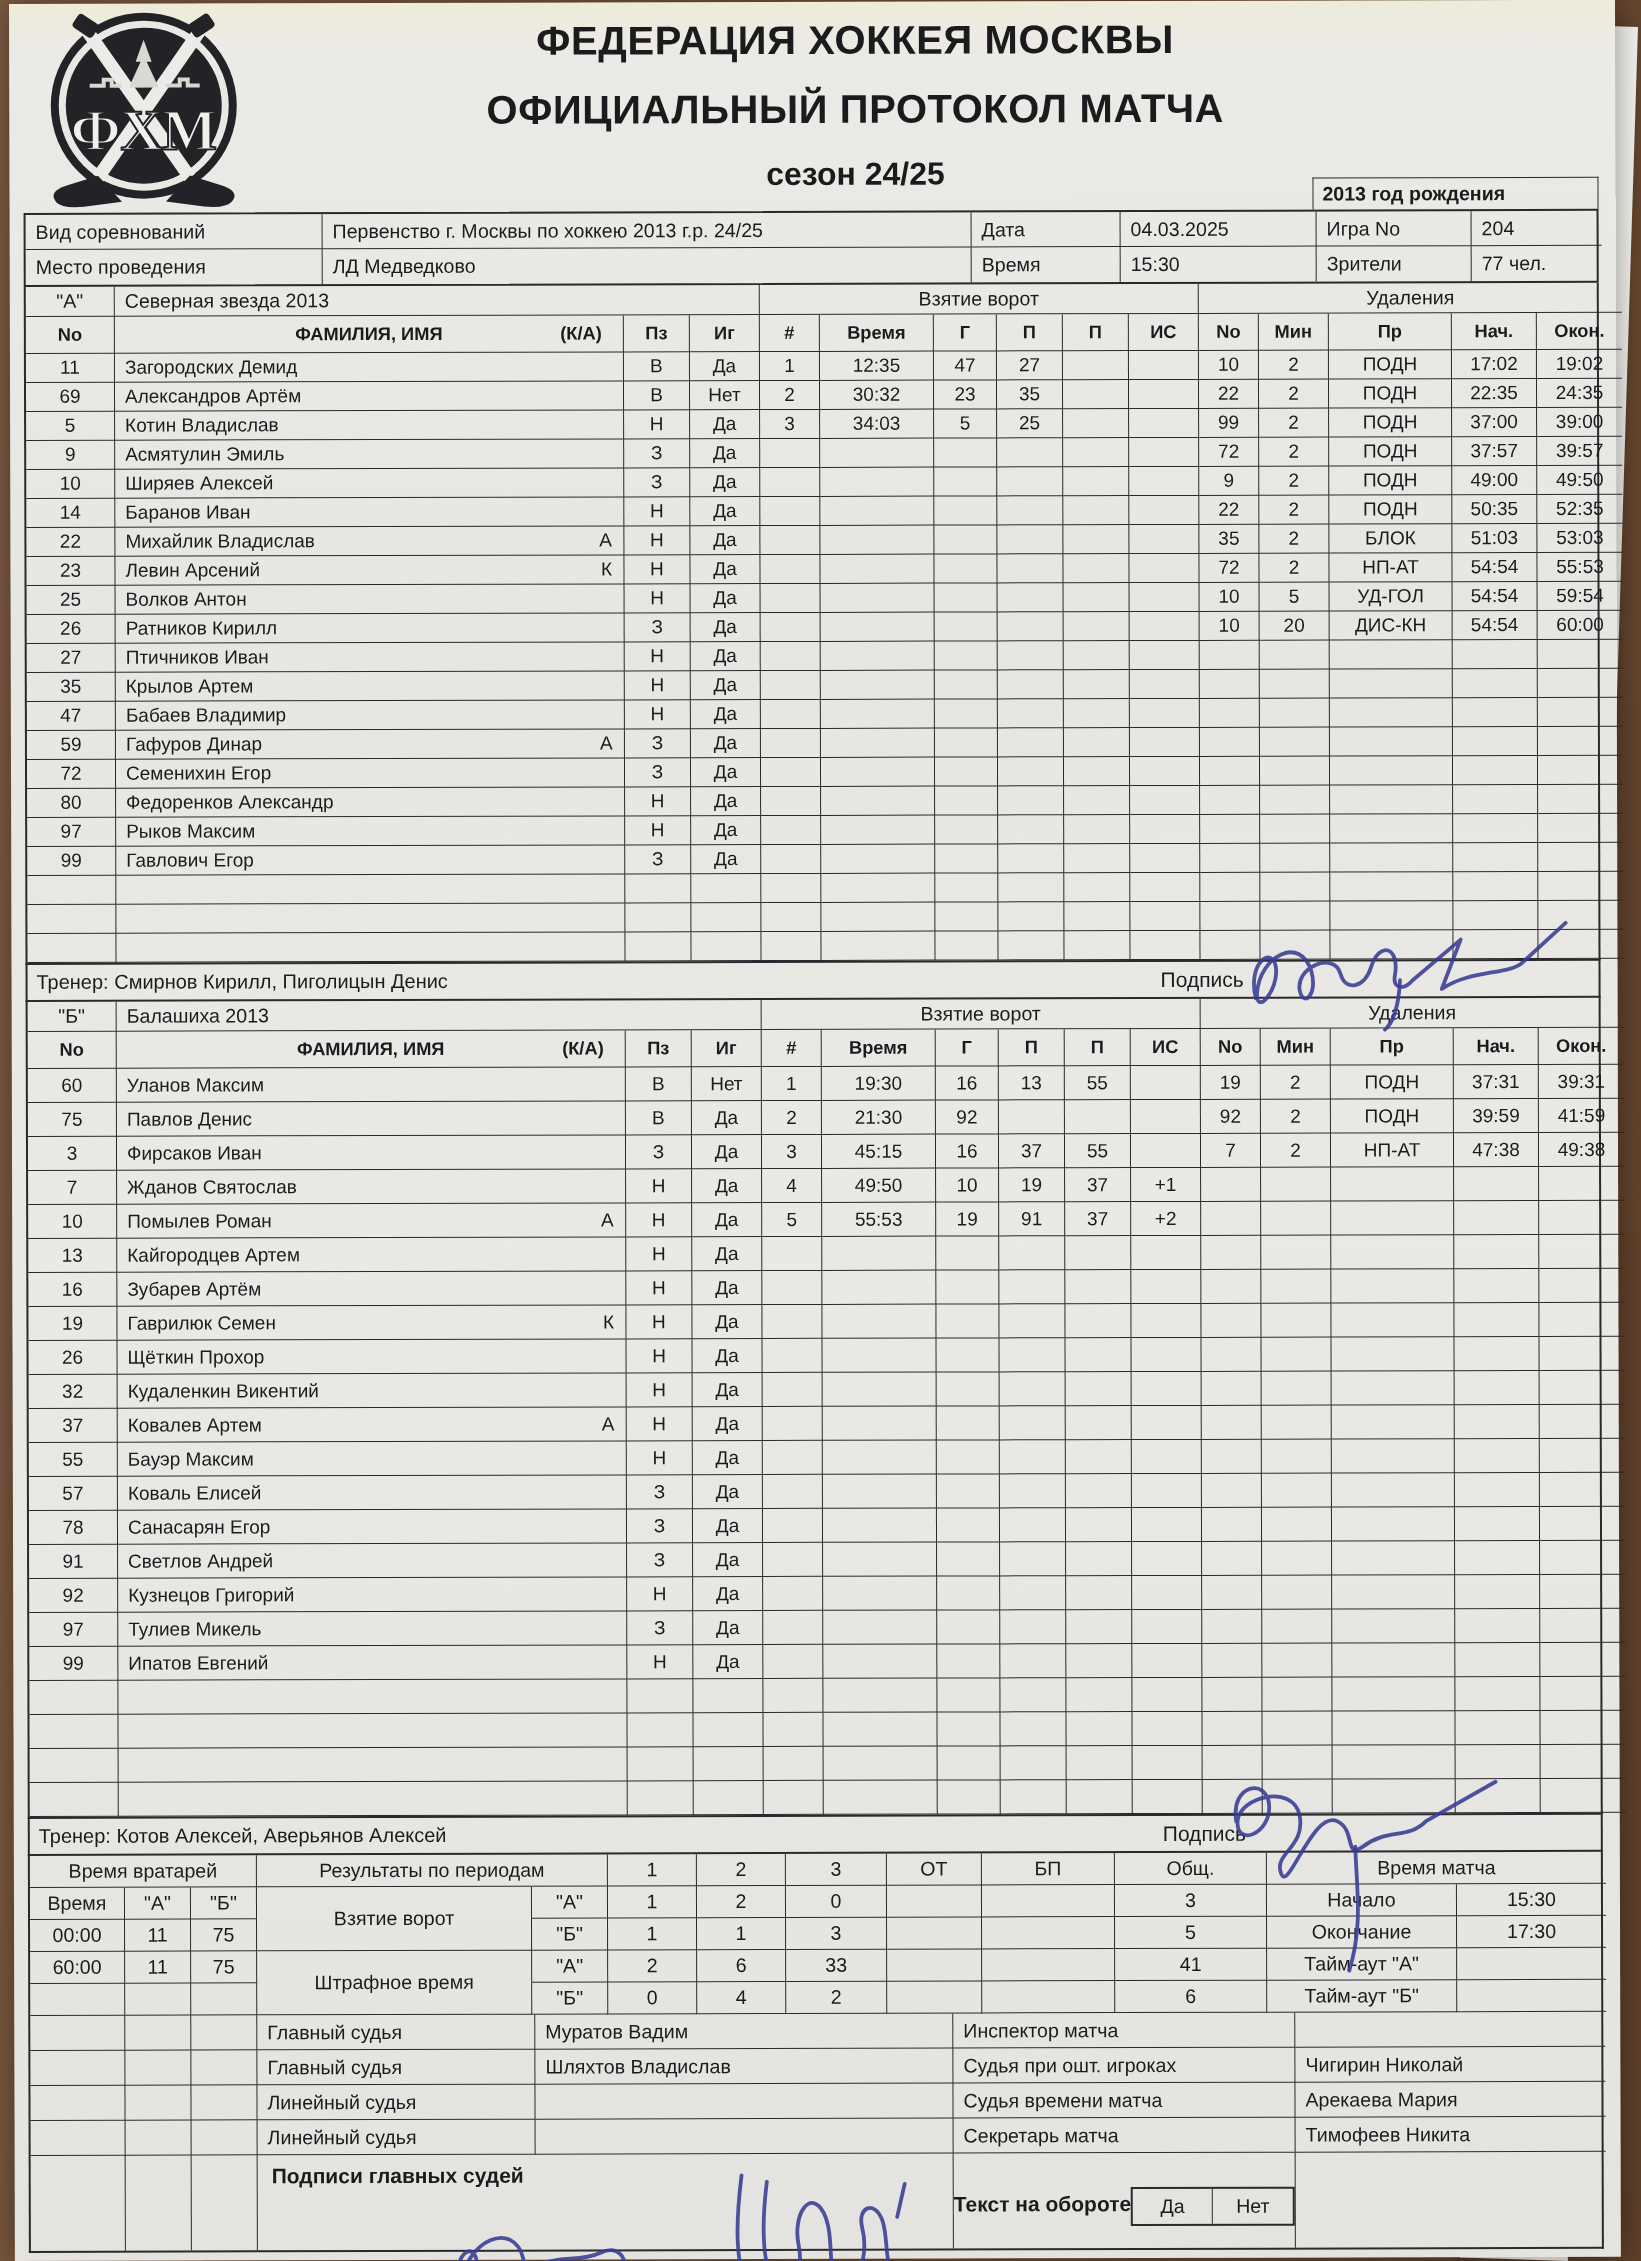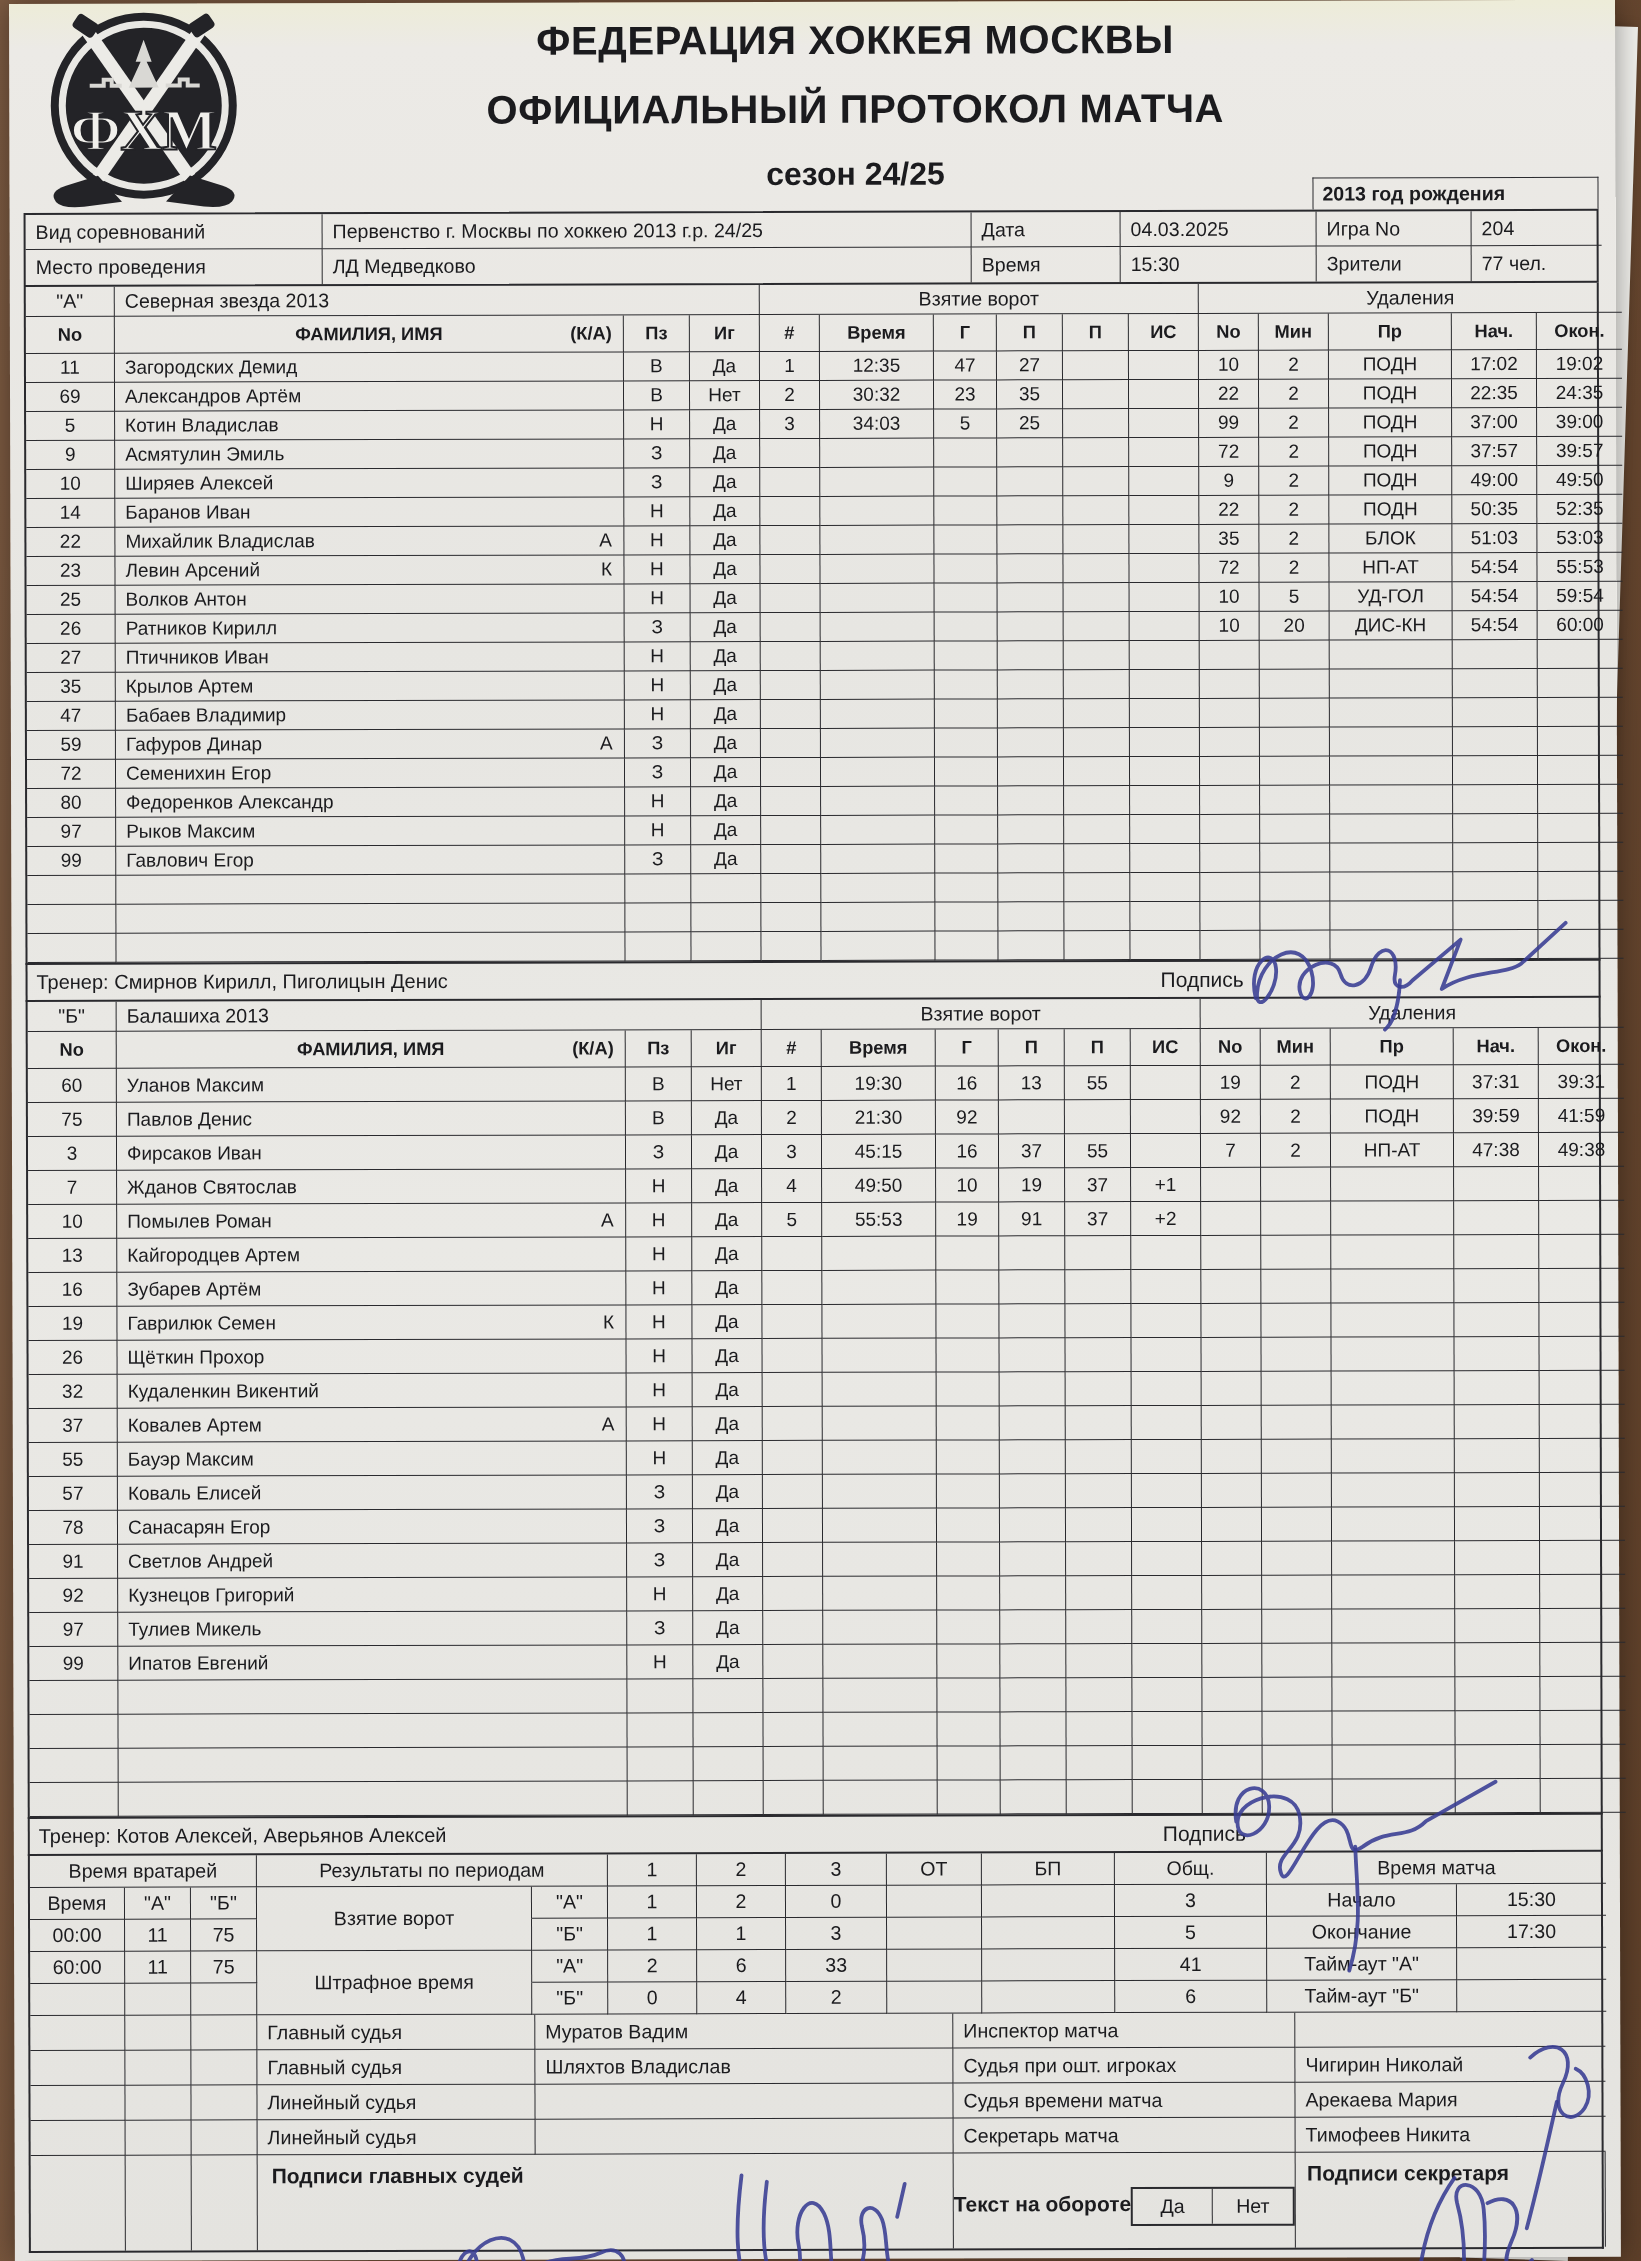--- a/index.html
+++ b/index.html
@@ -63,21 +63,21 @@
   }
   .trow{display:contents;}
   .trow .c:last-child{border-right:none;}
   .ta .c{height:29px;}
   .tb .c{height:34px;}
   .ta .tt .c,.tb .tt .c{height:30px;font-size:19.6px;}
   .ta .thd .c,.tb .thd .c{height:37px;font-weight:bold;font-size:18.3px;}
   .pname{justify-content:space-between;padding:0 11.4px 0 10px;}
   .pname .nm{overflow:hidden;text-overflow:ellipsis;}
   .hname{position:relative;}
-  .hname .ka{position:absolute;right:11px;font-weight:bold;margin-left:44px;}
+  .hname .ka{position:absolute;right:21px;font-weight:bold;margin-left:44px;}
 
   
   .coach{
     border:2.5px solid var(--line);border-top:none;height:37px;box-sizing:border-box;
     display:flex;align-items:center;position:relative;font-size:20px;padding-left:8.9px;
   }
   .coach .sign-label{position:absolute;left:1133px;font-size:21px;}
 
   
   .summary{border:2.5px solid var(--line);border-top:none;position:relative;}
@@ -1269,29 +1269,19 @@
             <path d="M44,70 C34,150 34,210 54,250 M84,80 C74,160 79,220 99,250 C119,275 144,230 134,180 C124,130 154,90 174,130 C194,170 174,240 204,240 C234,240 244,190 234,150 C228,120 254,110 266,140 C278,170 266,230 294,220 M302,84 L290,136"></path>
           </svg>
         </div>
         <div class="c backtext-cell">
           <span class="bt">Текст на обороте</span>
           <div class="yn">
             <div class="o">Да</div>
             <div class="o">Нет</div>
           </div>
         </div>
-        <div class="c secr-cell">
-          <span>Подписи секретаря</span>
-          <svg class="sig" style="right:11.4px;top:-120px;width:272px;height:361px" viewBox="0 0 430 570">
-            <path d="M330,40 C370,4 406,30 382,80 C358,130 396,150 416,120 C430,98 420,66 402,58"></path>
-            <path d="M372,110 C354,190 340,250 324,310"></path>
-            <path d="M210,230 C160,300 140,400 158,500 C166,540 206,530 214,470 C228,390 228,320 214,270 C204,230 252,230 256,280 C262,340 252,440 238,500"></path>
-            <path d="M262,270 C300,250 322,280 300,330 C278,380 304,390 332,360"></path>
-            <path d="M160,500 C210,540 330,530 400,470"></path>
-          </svg>
-        </div>
       </div>
 
     </div>
 
   </div>
 </div>
 
 
 </body></html>

